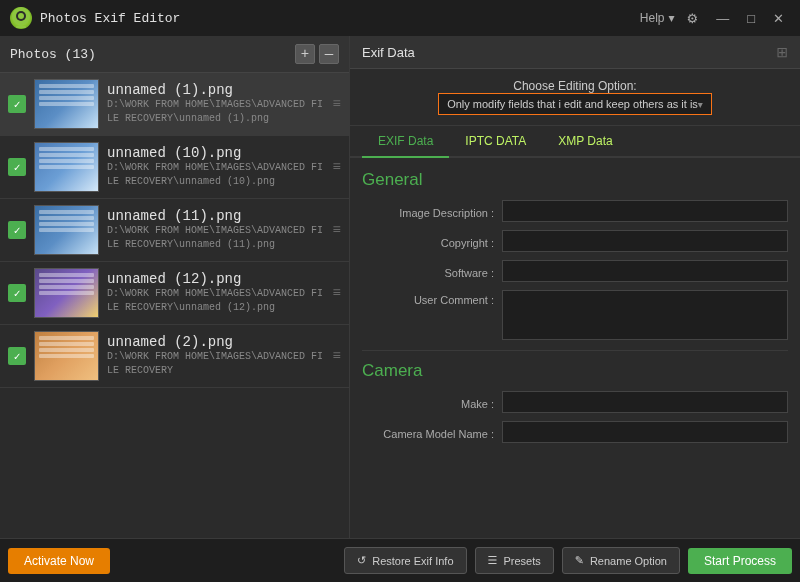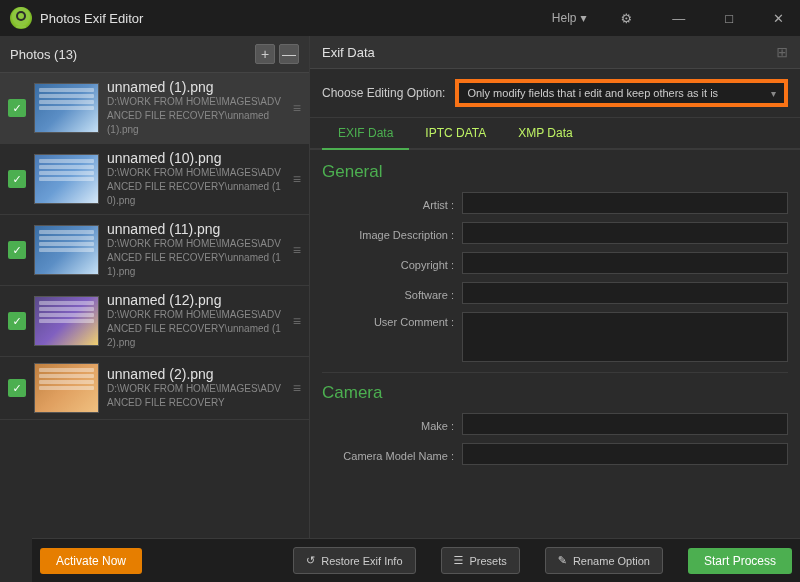--- a/index.html
+++ b/index.html
@@ -20,41 +20,42 @@
       height: 36px;
       display: flex;
       align-items: center;
       padding: 0 10px;
       justify-content: space-between;
     }
     .title-bar-left {
       display: flex;
       align-items: center;
       gap: 8px;
+      font-family: Liberation Mono, monospace;
     }
     .app-logo {
       width: 22px;
       height: 22px;
       background: radial-gradient(circle, #a0d840 30%, #5c9a10 100%);
       border-radius: 50%;
       display: flex;
       align-items: center;
       justify-content: center;
       font-size: 10px;
       color: white;
       font-weight: bold;
     }
     .title-text {
       color: #e0e0e0;
       font-size: 13px;
     }
     .title-bar-right {
       display: flex;
       align-items: center;
-      gap: 28px;
+      gap: 6px;
       padding-left: 40px;
     }
     .title-btn {
       background: none;
       border: none;
       color: #aaa;
       cursor: pointer;
       font-size: 13px;
       padding: 2px 6px;
     }
@@ -68,25 +69,26 @@
     }
 
     
     .main-layout {
       display: flex;
       height: calc(582px - 36px - 44px);
     }
 
     
     .left-panel {
-      width: 310px;
+      width: 350px;
       background: #2b2b2b;
       border-right: 1px solid #3a3a3a;
       display: flex;
       flex-direction: column;
+      font-family: Liberation Mono, monospace;
     }
     .panel-header {
       background: #333;
       padding: 8px 10px;
       display: flex;
       align-items: center;
       justify-content: space-between;
       border-bottom: 1px solid #444;
     }
     .panel-title {
@@ -220,32 +222,32 @@
       color: #666;
       cursor: pointer;
       font-size: 14px;
     }
 
     
     .editing-option-row {
       display: flex;
       align-items: center;
       padding: 10px 12px;
-      gap: 10px;
       border-bottom: 1px solid #3a3a3a;
+      flex-direction: column;
     }
     .editing-label {
       color: #ccc;
       font-size: 12px;
       white-space: nowrap;
     }
     .editing-select {
       flex: 1;
       background: #1e1e1e;
-      border: 4px solid #f97316;
+      border: 1px solid #f97316;
       color: #ccc;
       padding: 4px 8px;
       font-size: 11px;
       cursor: pointer;
       display: flex;
       align-items: center;
       justify-content: space-between;
     }
     .editing-select-arrow {
       color: #888;
@@ -331,23 +333,22 @@
       margin: 10px 0;
     }
 
     
     .bottom-bar {
       height: 44px;
       background: #1e1e1e;
       display: flex;
       align-items: center;
       padding: 0 8px;
-      gap: 25px;
+      gap: 8px;
       border-top: 1px solid #3a3a3a;
-      margin-left: 32px;
     }
     .activate-btn {
       background: #e67e00;
       color: white;
       border: none;
       padding: 6px 16px;
       cursor: pointer;
       font-size: 12px;
       border-radius: 3px;
       white-space: nowrap;
@@ -529,24 +530,20 @@
     <div class="tab active">EXIF Data</div>
         <div class="tab">IPTC DATA</div>
         <div class="tab">XMP Data</div>
       </div>
 
     <div class="form-area">
       <div class="section-title">General</div>
 
       <div id="general-fields">
           <div class="form-row">
-            <div class="form-label">Artist :</div>
-            <input class="form-input" type="text" style="">
-          </div>
-          <div class="form-row">
             <div class="form-label">Image Description :</div>
             <input class="form-input" type="text" style="">
           </div>
           <div class="form-row">
             <div class="form-label">Copyright :</div>
             <input class="form-input" type="text" style="">
           </div>
           <div class="form-row">
             <div class="form-label">Software :</div>
             <input class="form-input" type="text" style="">

